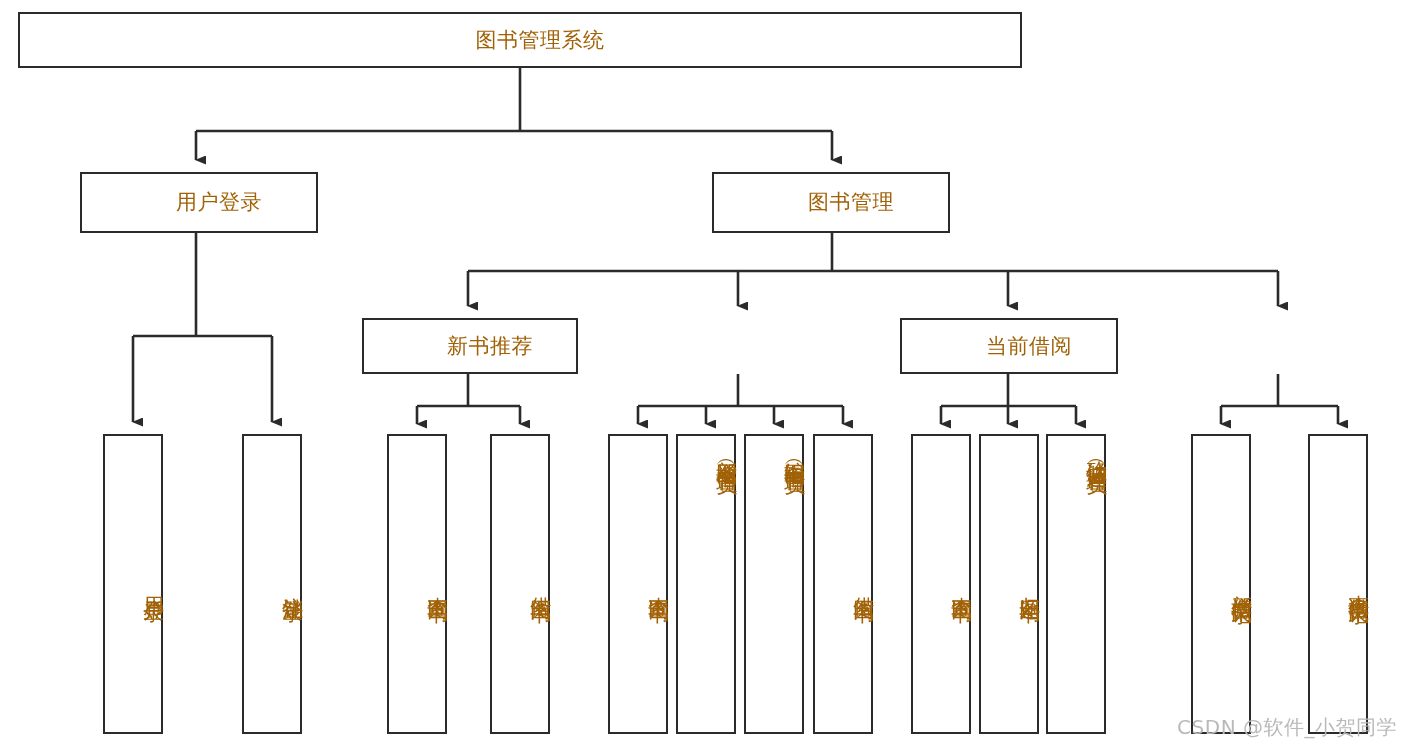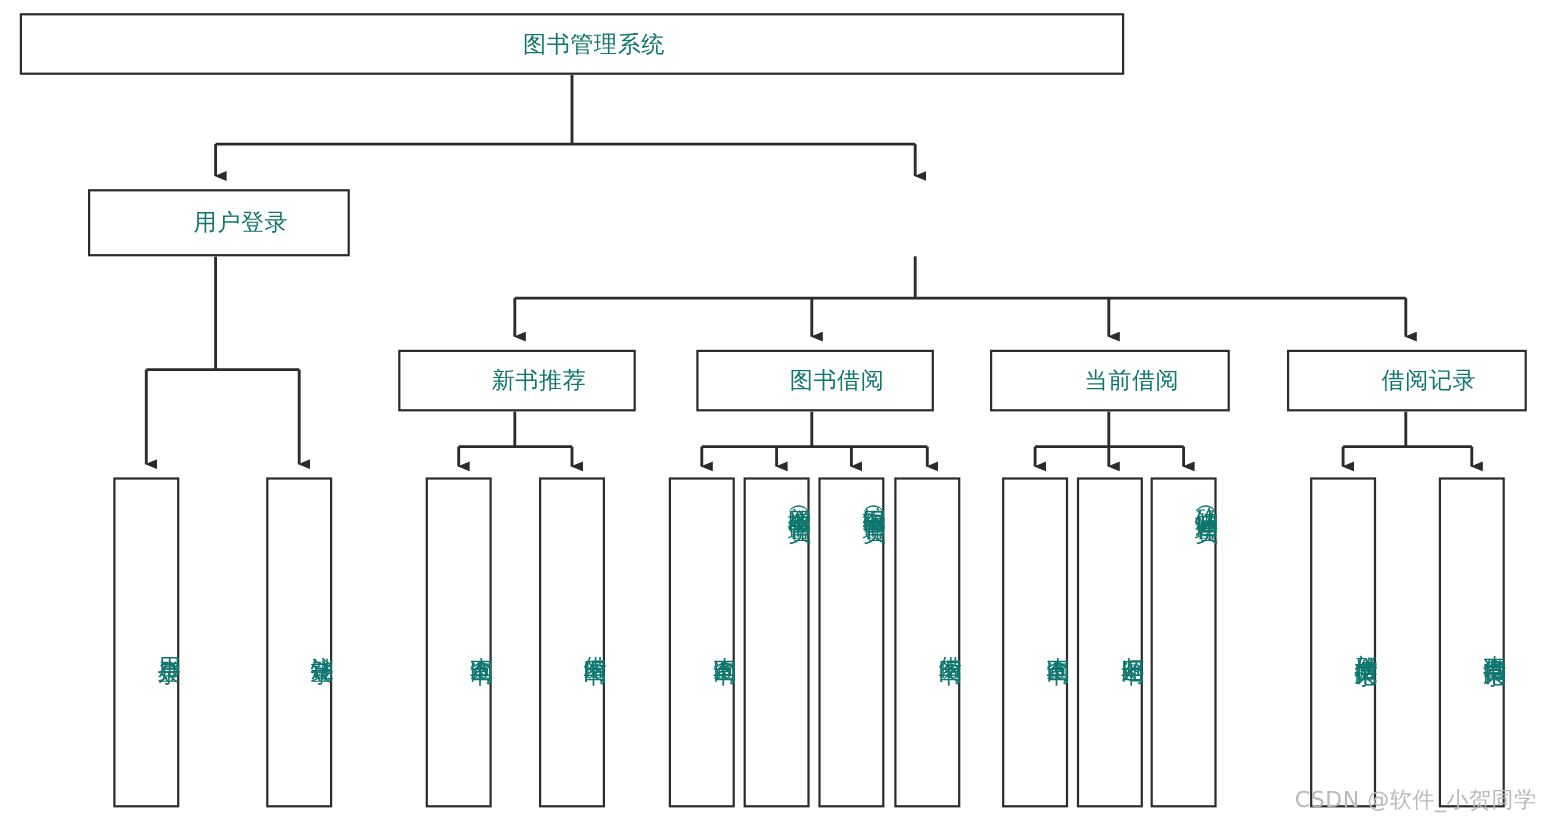--- a/index.html
+++ b/index.html
@@ -24,21 +24,21 @@
     pointer-events: none;
   }
   .node {
     position: absolute;
     box-sizing: border-box;
     border: 2px solid #2b2b2b;
     background: #ffffff;
     display: flex;
     align-items: center;
     justify-content: center;
-    color: #0f766e;
+    color: #a16207;
     padding-left: 40px;
   }
   .node .label {
     font-size: 21px;
     line-height: 1.15;
     letter-spacing: 0.5px;
     white-space: nowrap;
   }
   .node.leaf {
     align-items: flex-start;
@@ -123,32 +123,29 @@
     </g>
   </svg>
 
   <div class="node" style="left:18px; top:12px; width:1004px; height:56px;">
     <span class="label">图书管理系统</span>
   </div>
 
   <div class="node" style="left:80px; top:172px; width:238px; height:61px;">
     <span class="label">用户登录</span>
   </div>
+  <div class="node" style="left:712px; top:172px; width:238px; height:61px;">
+    <span class="label">图书管理</span>
+  </div>
 
   <div class="node" style="left:362px; top:318px; width:216px; height:56px;justify-content:center;">
     <span class="label">新书推荐</span>
   </div>
-  <div class="node" style="left:633px; top:318px; width:216px; height:56px;">
-    <span class="label">图书借阅</span>
-  </div>
   <div class="node" style="left:900px; top:318px; width:218px; height:56px;justify-content:center;">
     <span class="label">当前借阅</span>
-  </div>
-  <div class="node" style="left:1170px; top:318px; width:218px; height:56px;">
-    <span class="label">借阅记录</span>
   </div>
 
   <div class="node leaf v-center" style="left:103px; top:434px; width:60px; height:300px;">
     <span class="label">用户登录</span>
   </div>
   <div class="node leaf v-center" style="left:242px; top:434px; width:60px; height:300px;">
     <span class="label">注销登录</span>
   </div>
 
   <div class="node leaf v-center" style="left:387px; top:434px; width:60px; height:300px;">

